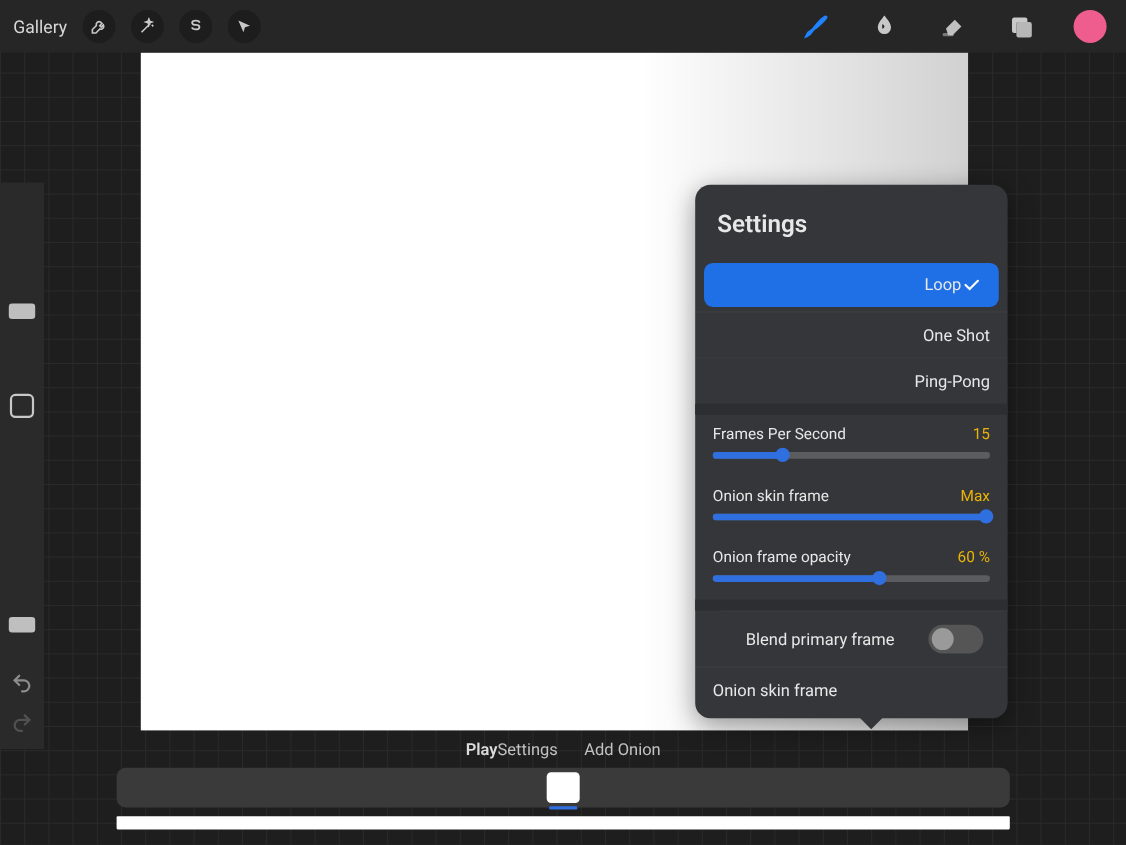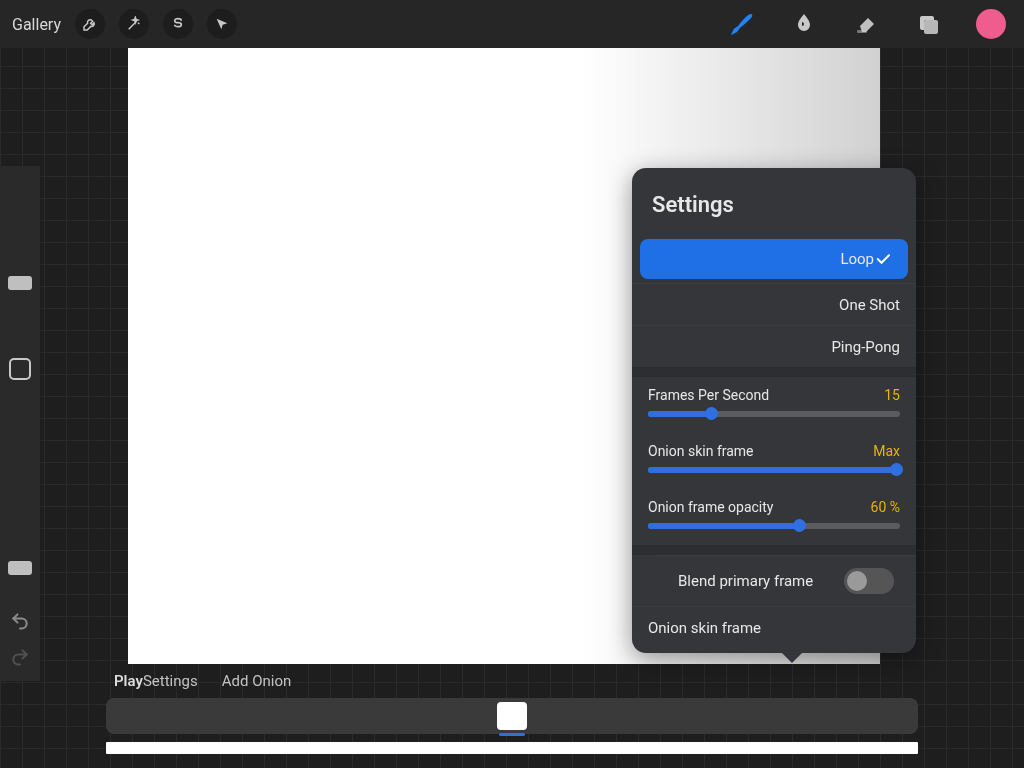--- a/index.html
+++ b/index.html
@@ -109,21 +109,21 @@
     border-left:12px solid transparent; border-right:12px solid transparent;
     border-top:12px solid #343639;
   }
 
   
   .timeline {
     position:absolute; left:106px; right:106px; bottom:12px; height:90px;
     z-index:55;
   }
   .timeline-top {
-    display:flex; align-items:center; justify-content:flex-start;
+    display:flex; align-items:center; justify-content:center;
     height:30px; padding:0 8px; color:#dcdcdc; font-size:15px;
   }
   .timeline-top .right { display:flex; gap:24px; color:#c2c2c2;}
   .play-label { font-weight:600; }
   .timeline-track {
     margin-top:2px; height:36px; background:#3a3a3a; border-radius:8px;
     position:relative; display:flex; align-items:center; justify-content:center;
   }
   .frame-thumb {
     width:30px; height:28px; background:#fff; border-radius:4px; position:relative;

